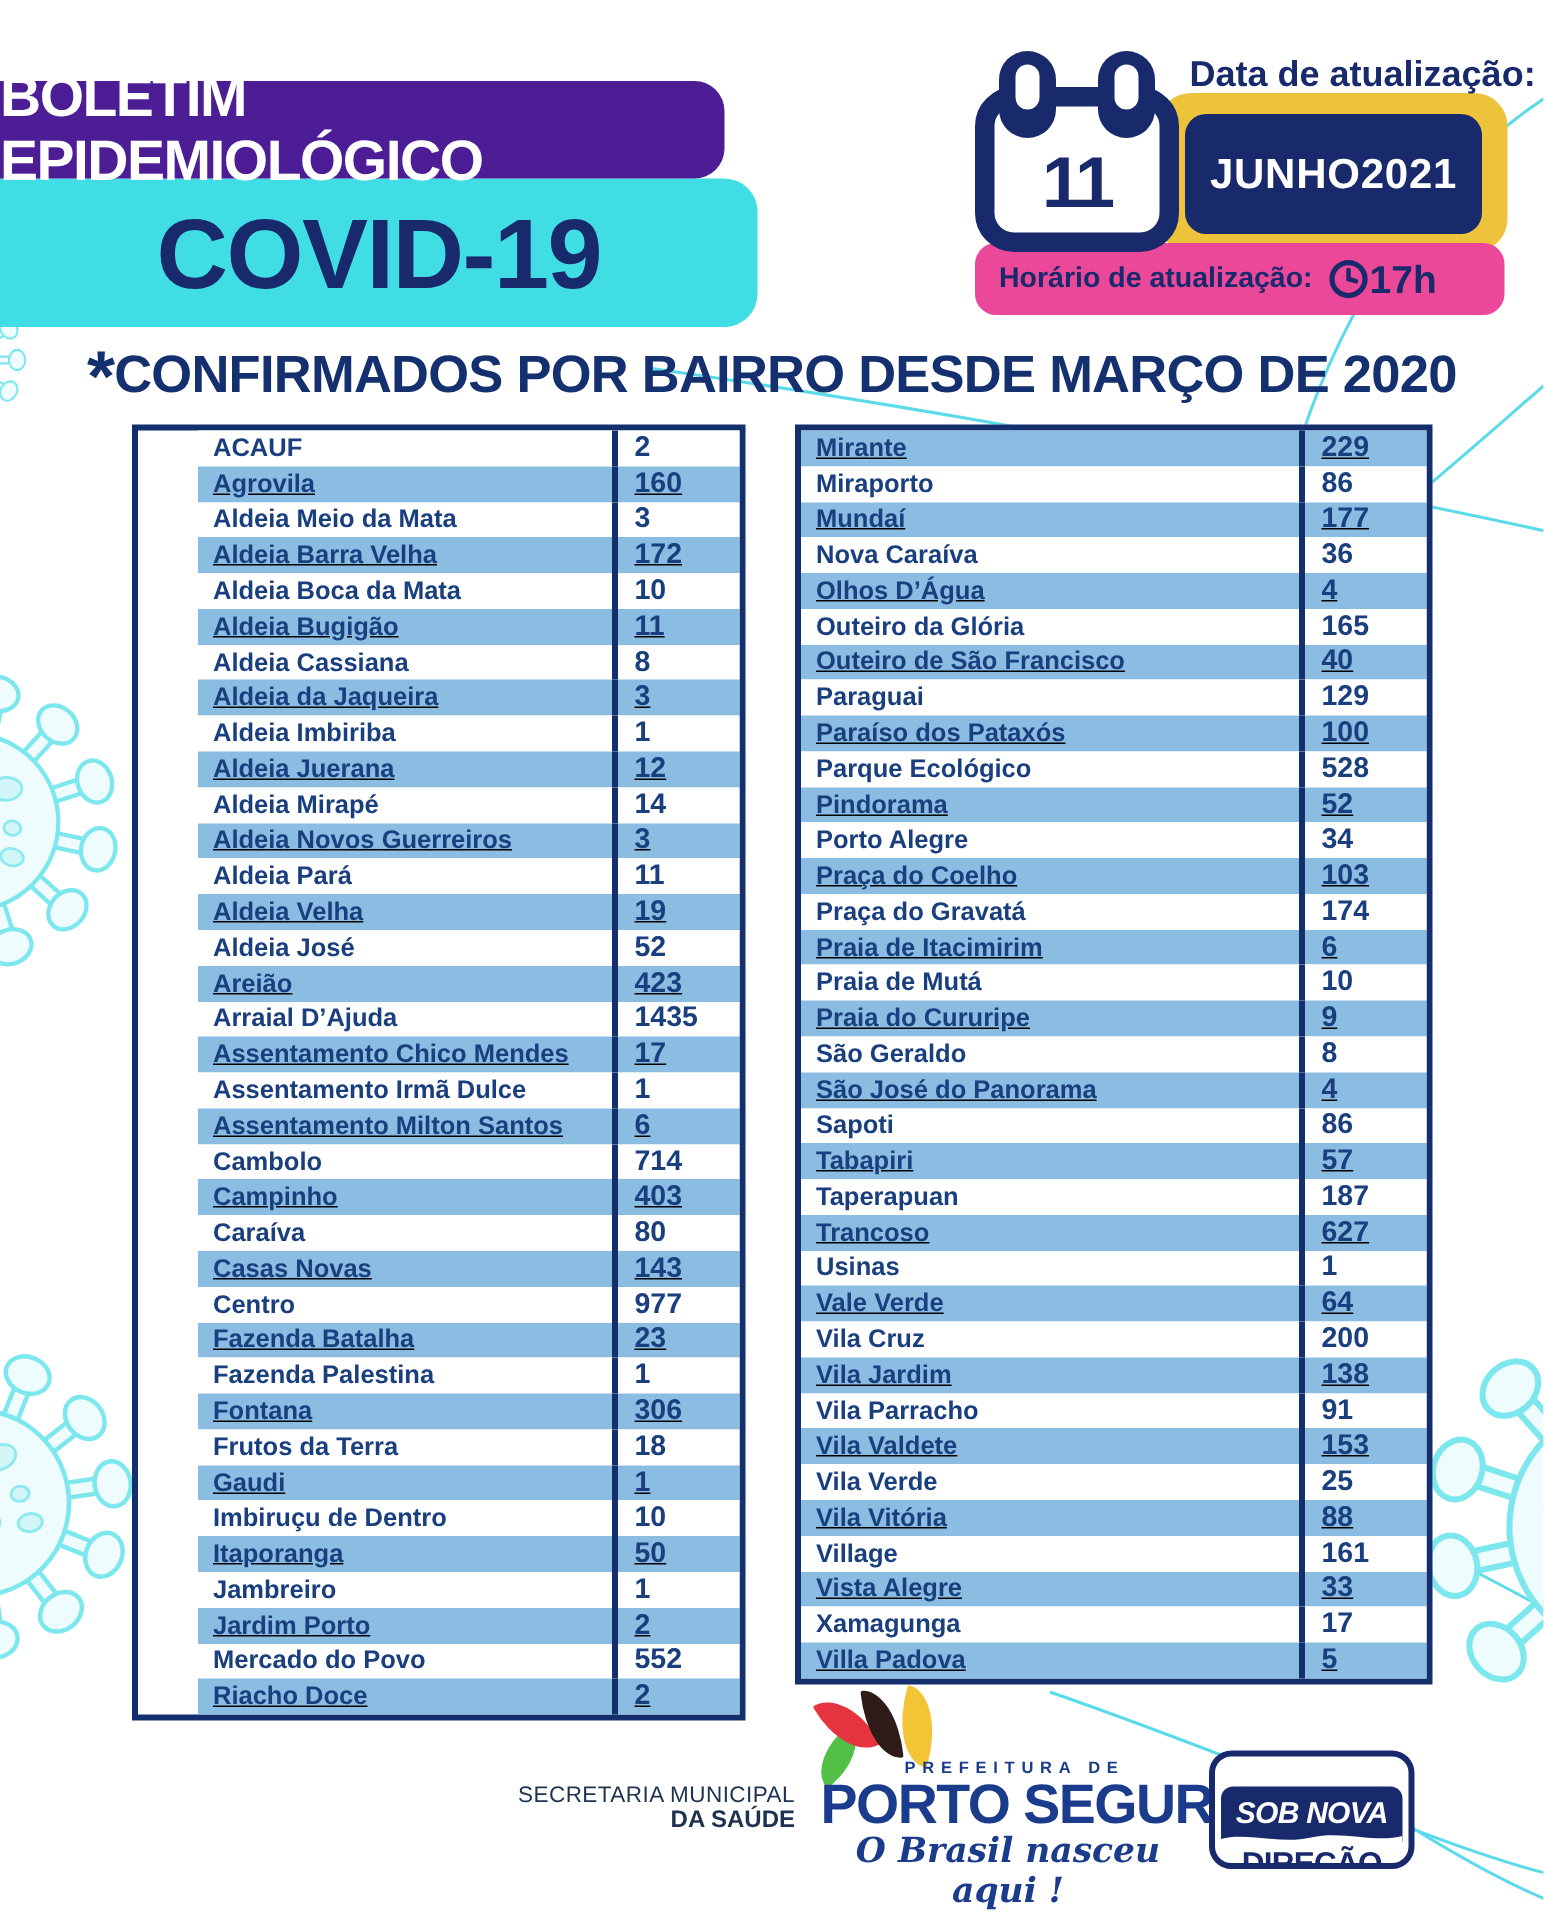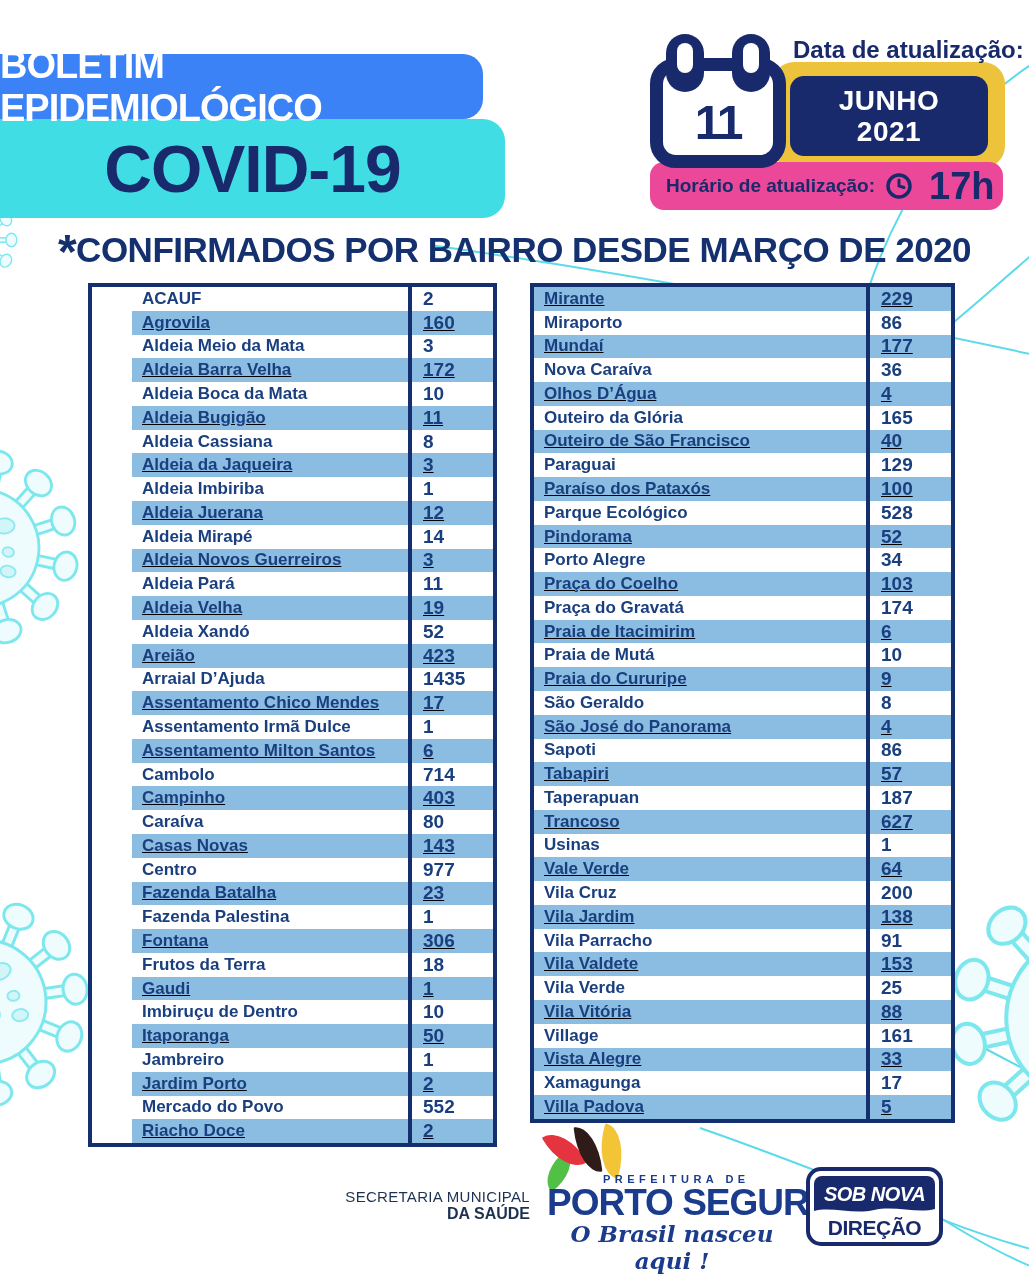--- a/index.html
+++ b/index.html
@@ -4,35 +4,35 @@
 <style>
   * { box-sizing: border-box; margin: 0; padding: 0; }
   html,body { background:#ffffff; }
   body { font-family: "Liberation Sans", sans-serif; }
   .page { position:relative; width:1029px; height:1280px; overflow:hidden; background:#fff; }
 
   .decor { position:absolute; inset:0; z-index:0; }
 
   
   .banner-navy { position:absolute; left:0; top:54px; width:483px; height:65px; z-index:2;
-    background:#3b82f6; border-radius:0 20px 20px 0; display:flex; align-items:center; justify-content:center; }
+    background:#4c1d95; border-radius:0 20px 20px 0; display:flex; align-items:center; justify-content:center; }
   .banner-navy span { color:#fff; font-weight:bold; font-size:38px; letter-spacing:-1px; }
   .banner-cyan { position:absolute; left:0; top:119px; width:505px; height:99px; z-index:1;
     background:#41dde4; border-radius:0 22px 22px 0; display:flex; align-items:center; justify-content:center; }
   .banner-cyan span { color:#182a6b; font-weight:bold; font-size:66px; letter-spacing:-1px; }
 
   .date-label { position:absolute; left:793px; top:36px; z-index:3; color:#182a6b; font-weight:bold; font-size:24px; }
   .yellow-box { position:absolute; left:772px; top:62px; width:233px; height:106px; background:#eec33c; border-radius:22px; z-index:2; }
   .month-box { position:absolute; left:790px; top:76px; width:198px; height:80px; background:#182a6b; border-radius:14px; z-index:3;
-    display:flex; flex-direction:column; align-items:center; justify-content:center; line-height:1.12; }
+    display:flex; flex-direction:row; align-items:center; justify-content:center; line-height:1.12; }
   .month-box div { color:#fff; font-weight:bold; font-size:28px; letter-spacing:0.5px; }
   .time-bar { position:absolute; left:650px; top:162px; width:353px; height:48px; background:#ec4899; border-radius:14px; z-index:2;
     display:flex; align-items:center; }
   .time-label { color:#182a6b; font-weight:bold; font-size:19px; margin-left:16px; }
-  .time-value { color:#182a6b; font-weight:bold; font-size:38px; margin-left:16px; }
+  .time-value { color:#182a6b; font-weight:bold; font-size:26px; margin-left:0; }
   .clock { width:28px; height:28px; margin-left:10px; }
 
   .calendar { position:absolute; left:650px; top:34px; width:136px; height:134px; z-index:4; }
   .cal-body { position:absolute; left:0; top:24px; width:136px; height:110px; background:#fff;
     border:13px solid #182a6b; border-radius:26px; display:flex; align-items:flex-end; justify-content:center; }
   .cal-day { color:#182a6b; font-weight:bold; font-size:48px; letter-spacing:-2px; line-height:1; padding-bottom:8px; }
   .cal-ring { position:absolute; top:0; width:38px; height:58px; background:#182a6b; border-radius:19px; }
   .cal-ring.left { left:16px; } .cal-ring.right { right:16px; }
   .cal-ring::after { content:""; position:absolute; left:11px; top:9px; width:16px; height:30px; background:#fff; border-radius:9px; }
 
@@ -63,21 +63,21 @@
   .leaf.red    { left:6px;  top:2px;  width:27px; height:44px; background:#e53440; transform:rotate(-30deg); }
   .leaf.dark   { left:31px; top:0px;  width:24px; height:47px; background:#2f1b17; transform:rotate(-6deg); }
   .leaf.yellow { left:53px; top:0px;  width:27px; height:50px; background:#f3c436; transform:rotate(16deg); }
   .logo-small { position:absolute; left:58px; top:47px; color:#1b3c8c; font-weight:bold; font-size:11px; letter-spacing:4.5px; }
   .logo-main  { position:absolute; left:2px; top:56px; width:250px; text-align:center; color:#1b3c8c; font-weight:bold; font-size:37px; letter-spacing:-1px; white-space:nowrap; }
   .logo-tag   { position:absolute; left:2px; top:94px; width:250px; text-align:center; color:#1b3c8c;
     font-family:"DejaVu Serif", serif; font-style:italic; font-weight:bold; font-size:23px; }
 
   .badge { position:absolute; left:806px; top:1167px; width:137px; height:79px; z-index:2;
     background:#fff; border:4px solid #182a6b; border-radius:15px; overflow:hidden; }
-  .badge-top { position:relative; margin:5px 4px 0 4px; height:37px; background:#182a6b; border-radius:8px 8px 0 0;
+  .badge-top { position:relative; margin:20px 4px 0 4px; height:37px; background:#182a6b; border-radius:8px 8px 0 0;
     display:flex; align-items:center; justify-content:center; }
   .badge-top span { color:#fff; font-weight:bold; font-style:italic; font-size:20px; letter-spacing:-0.5px; }
   .badge-wave { position:absolute; left:0; bottom:-1px; width:100%; height:8px; display:block; }
   .badge-bottom { height:30px; display:flex; align-items:center; justify-content:center; }
   .badge-bottom span { color:#182a6b; font-weight:bold; font-size:21px; letter-spacing:-0.5px; }
 </style>
 </head>
 <body>
 
 <div class="page">
@@ -246,21 +246,21 @@
       </div>
       <div class="trow row-white">
         <div class="tname">Aldeia Pará</div>
         <div class="tval">11</div>
       </div>
       <div class="trow row-blue">
         <div class="tname">Aldeia Velha</div>
         <div class="tval">19</div>
       </div>
       <div class="trow row-white">
-        <div class="tname">Aldeia Xandó</div>
+        <div class="tname">Aldeia José</div>
         <div class="tval">52</div>
       </div>
       <div class="trow row-blue">
         <div class="tname">Areião</div>
         <div class="tval">423</div>
       </div>
       <div class="trow row-white">
         <div class="tname">Arraial D’Ajuda</div>
         <div class="tval">1435</div>
       </div>

